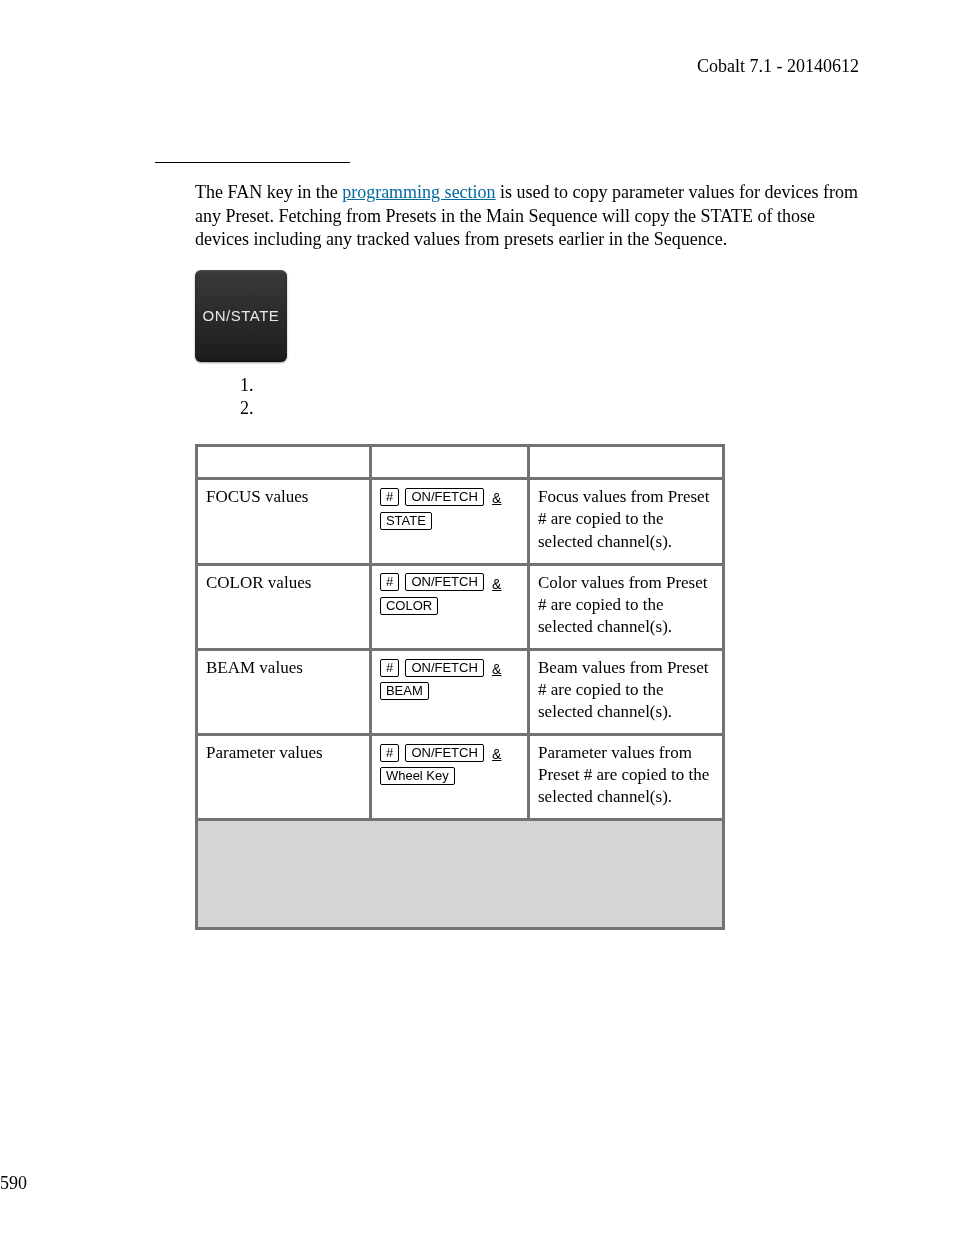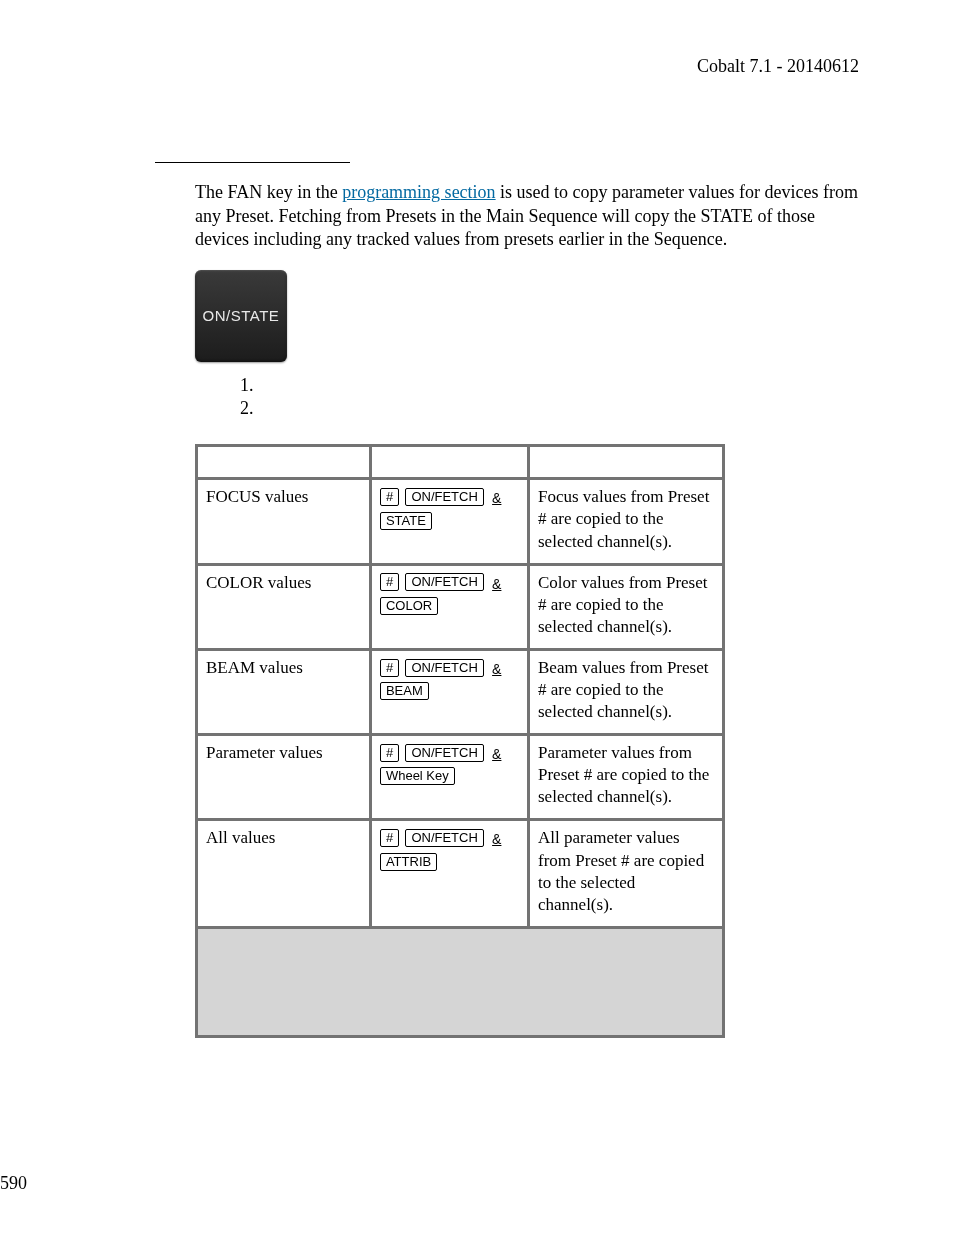--- a/index.html
+++ b/index.html
@@ -178,30 +178,20 @@
       <td>Parameter values</td>
       <td>
         <span class="keybox">#</span>
         <span class="keybox">ON/FETCH</span>
         <span class="amp">&amp;</span><br>
         <span class="keybox">Wheel Key</span>
       </td>
       <td>Parameter values from Preset # are copied to the selected channel(s).</td>
     </tr>
 
-    <tr>
-      <td>All values</td>
-      <td>
-        <span class="keybox">#</span>
-        <span class="keybox">ON/FETCH</span>
-        <span class="amp">&amp;</span><br>
-        <span class="keybox">ATTRIB</span>
-      </td>
-      <td>All parameter values from Preset # are copied to the selected channel(s).</td>
-    </tr>
 
     <tr class="footer-row">
       <td colspan="3"></td>
     </tr>
   </tbody>
     </table>
 
 </div>
 
 <div class="page-number">590</div>

